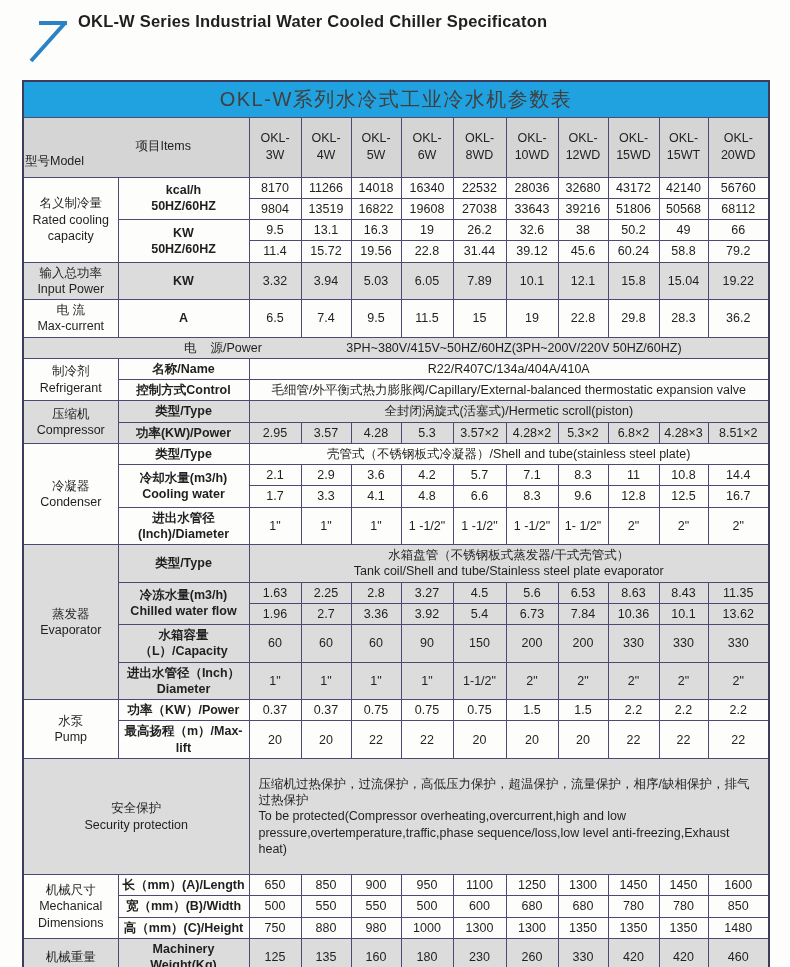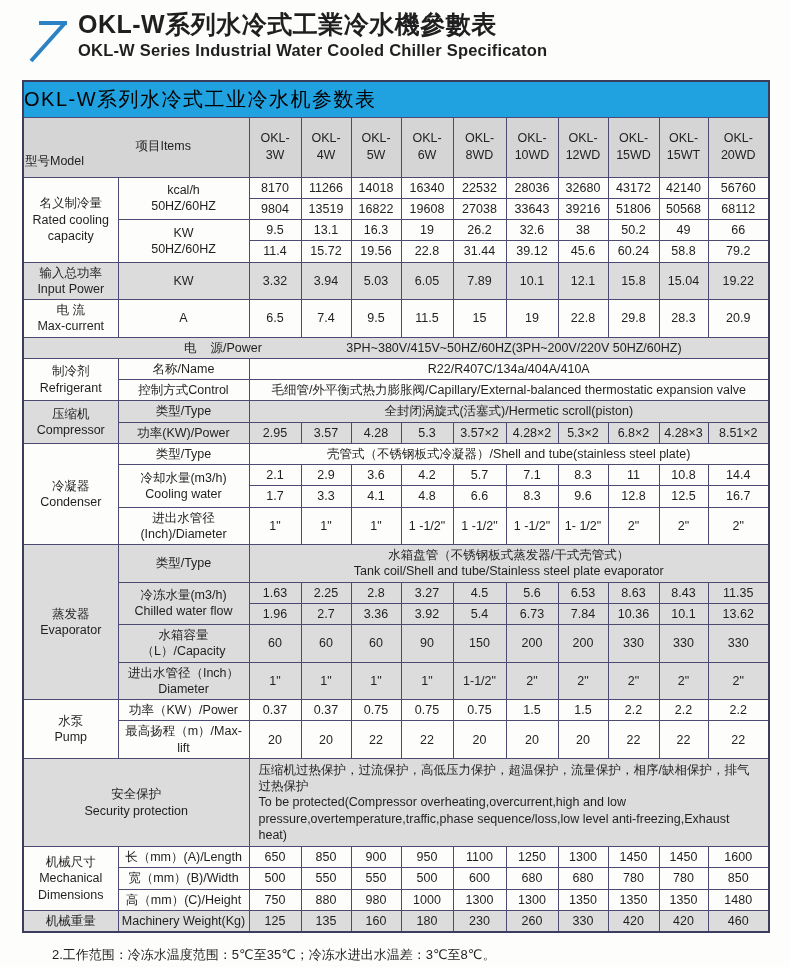--- a/index.html
+++ b/index.html
@@ -19,37 +19,37 @@
   }
   .page{padding:10px 22px 8px;}
   
   .hdr{display:flex;align-items:flex-start;gap:8px;margin:0 0 16px 2px;}
   .hdr svg{flex:0 0 auto;margin-top:4px;}
   .titles h1{margin:0;font-size:25px;font-weight:700;letter-spacing:.5px;line-height:1.15;}
   .titles h2{margin:2px 0 0;font-size:16.5px;font-weight:700;letter-spacing:.2px;}
   
   table{border-collapse:collapse;width:746px;table-layout:fixed;border:2px solid var(--border-dark);}
   td,th{border:1px solid var(--border);vertical-align:middle;}
-  .blue-header{background:var(--blue);color:#000000;font-size:20px;font-weight:500;
-    letter-spacing:1.5px;padding:4px 0;text-align:left;}
+  .blue-header{background:var(--blue);color:#404040;font-size:20px;font-weight:500;
+    letter-spacing:1.5px;padding:4px 0;text-align:center;}
   .model-row th{background:var(--gray2);font-weight:400;font-size:12.5px;line-height:1.35;
     padding:4px 0;text-align:center;white-space:pre-line;}
   .corner{
     position:relative;background:var(--gray2);
     background-image:linear-gradient(to bottom right,
       transparent calc(50% - .7px),var(--border) calc(50% - .7px),
       var(--border) calc(50% + .7px),transparent calc(50% + .7px));
   }
   .corner .m{position:absolute;left:1px;bottom:7px;font-size:12.5px;font-weight:400;}
   .corner .i{position:absolute;left:62%;top:48%;transform:translate(-50%,-50%);font-size:12.5px;font-weight:400;text-align:right;}
   tbody td{font-size:12.5px;text-align:center;padding:2px;line-height:1.3;white-space:pre-line;height:20px;}
   tbody td.cat{padding:2px 1px;}
-  tbody td.item{padding:2px 3px;}
+  tbody td.item{padding:2px 3px;font-weight:bold;}
   tbody td.span-cell{padding:2px 0;}
-  tbody td.span-cell.left{text-align:left;padding:3px 9px;}
+  tbody td.span-cell.left{text-align:left;padding:17px 9px;}
   tbody tr.gray td{background:var(--gray);}
   .fullcell{display:flex;align-items:center;width:100%;}
   .fullcell .lab1{margin-left:158px;}
   .fullcell .lab2{margin-left:14px;}
   .fullcell .fval{flex:1;}
   
   .notes{margin:12px 0 0 4px;}
   .note-line{font-size:13px;line-height:19.5px;}
   .notes-zh .ind{margin-left:26px;}
 </style>
@@ -57,21 +57,20 @@
 <body>
 
 <div class="page">
 
   <div class="hdr">
     <svg width="46" height="50" viewBox="0 0 46 50">
       <line x1="7" y1="47" x2="41" y2="9" stroke="#2b83c5" stroke-width="4"></line>
       <line x1="15" y1="9" x2="43" y2="9" stroke="#2b83c5" stroke-width="4"></line>
     </svg>
     <div class="titles">
-      <h1>OKL-W系列水冷式工業冷水機參數表</h1>
       <h2>OKL-W Series Industrial Water Cooled Chiller Specificaton</h2>
     </div>
   </div>
 
   <table>
     <colgroup>
       <col style="width:95px">
         <col style="width:131px">
       <col style="width:52px">
         <col style="width:50px">
@@ -192,21 +191,21 @@
           <td class="item">A</td>
           <td class="val">6.5</td>
           <td class="val">7.4</td>
           <td class="val">9.5</td>
           <td class="val">11.5</td>
           <td class="val">15</td>
           <td class="val">19</td>
           <td class="val">22.8</td>
           <td class="val">29.8</td>
           <td class="val">28.3</td>
-          <td class="val">20.9</td>
+          <td class="val">36.2</td>
         </tr>
         <tr class="gray">
           <td colspan="12"><div class="fullcell"><span class="lab1">电</span><span class="lab2">源/Power</span><span class="fval">3PH~380V/415V~50HZ/60HZ(3PH~200V/220V  50HZ/60HZ)</span></div></td>
         </tr>
         <tr>
           <td class="cat" rowspan="2">制冷剂
 Refrigerant</td>
           <td class="item">名称/Name</td>
           <td colspan="10" class="span-cell">R22/R407C/134a/404A/410A</td>
         </tr>

